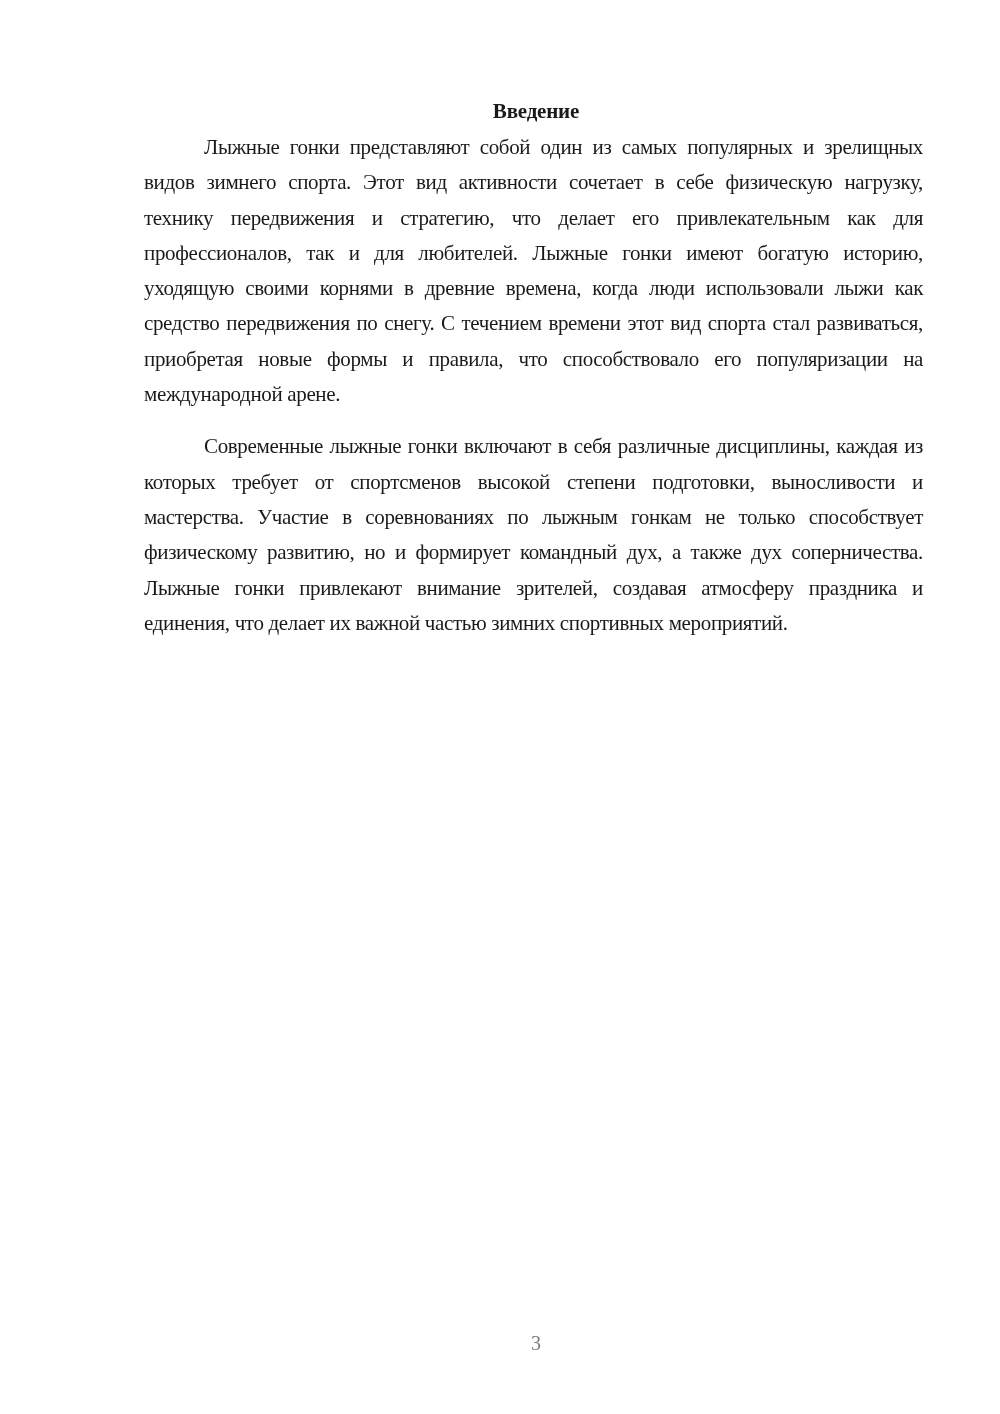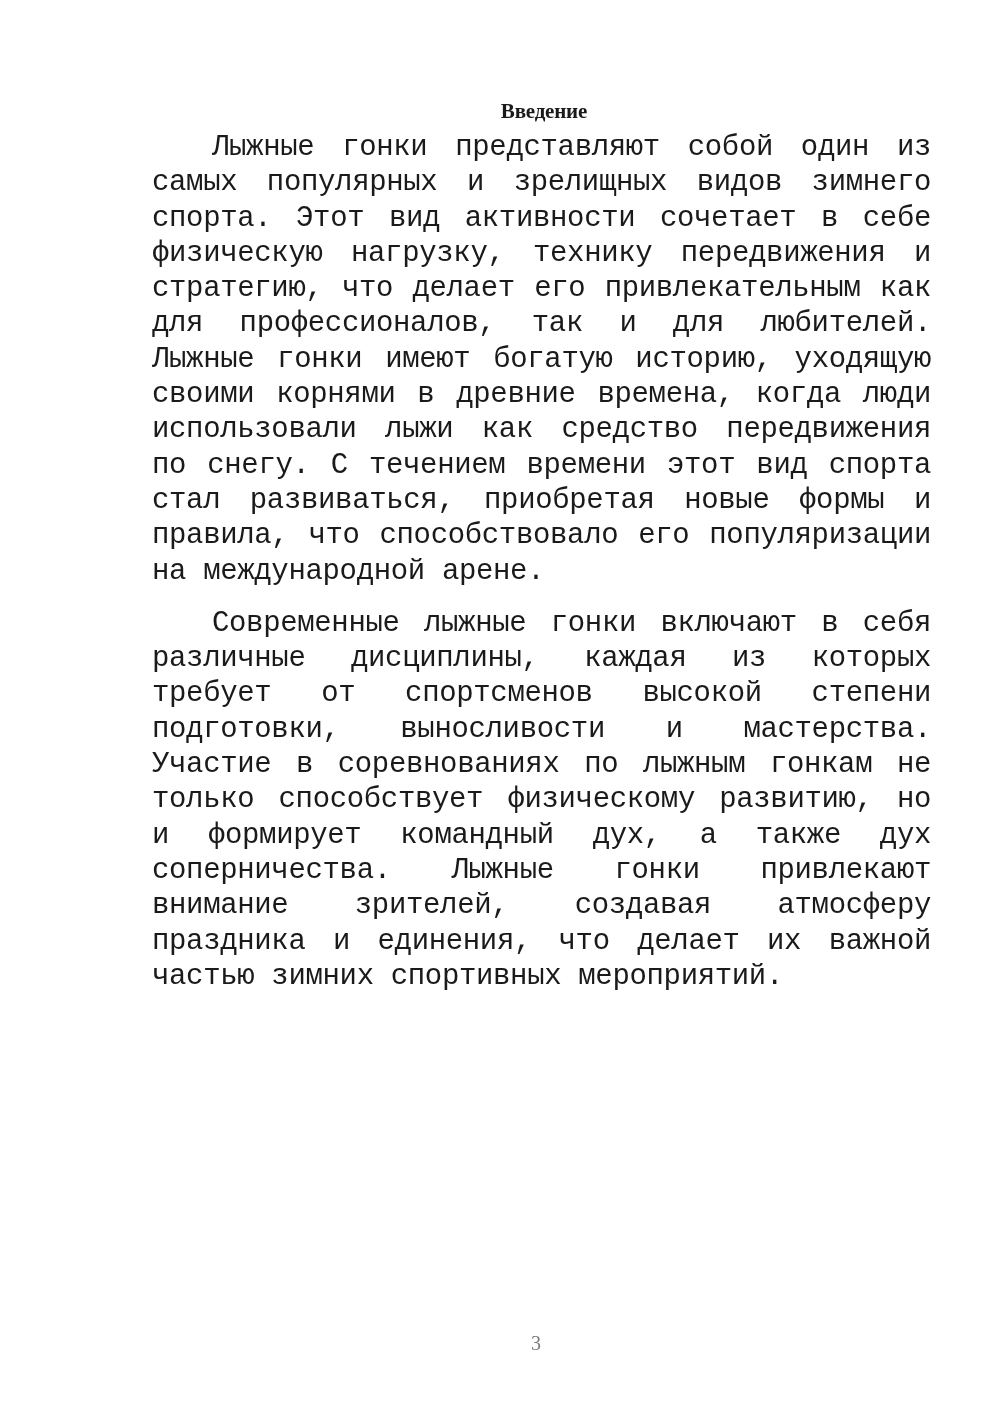--- a/index.html
+++ b/index.html
@@ -16,41 +16,40 @@
       color: #1a1a1a;
     }
     .page {
       position: absolute;
       left: 0; top: 0;
       width: 1000px; height: 1414px;
       background: #ffffff;
     }
     .content {
       position: absolute;
-      left: 152px;
+      left: 144px;
       top: 96px;
       width: 784px;
     }
     .title {
       text-align: center;
       font-weight: bold;
       font-size: 21px;
       line-height: 30px;
       margin: 0 0 4px 0;
       letter-spacing: -0.2px;
     }
     .para {
-      font-size: 29px;
+      font-size: 21px;
       line-height: 35.3px;
       text-align: justify;
       text-indent: 60px;
       margin: 0 5px 17px 0;
       letter-spacing: -0.35px;
       word-spacing: 0px;
-      font-family: Liberation Mono, monospace;
     }
     .page-number {
       position: absolute;
       left: 0;
       width: 1072px;
       top: 1332px;
       text-align: center;
       font-size: 20px;
       color: #7a7a7a;
     }

